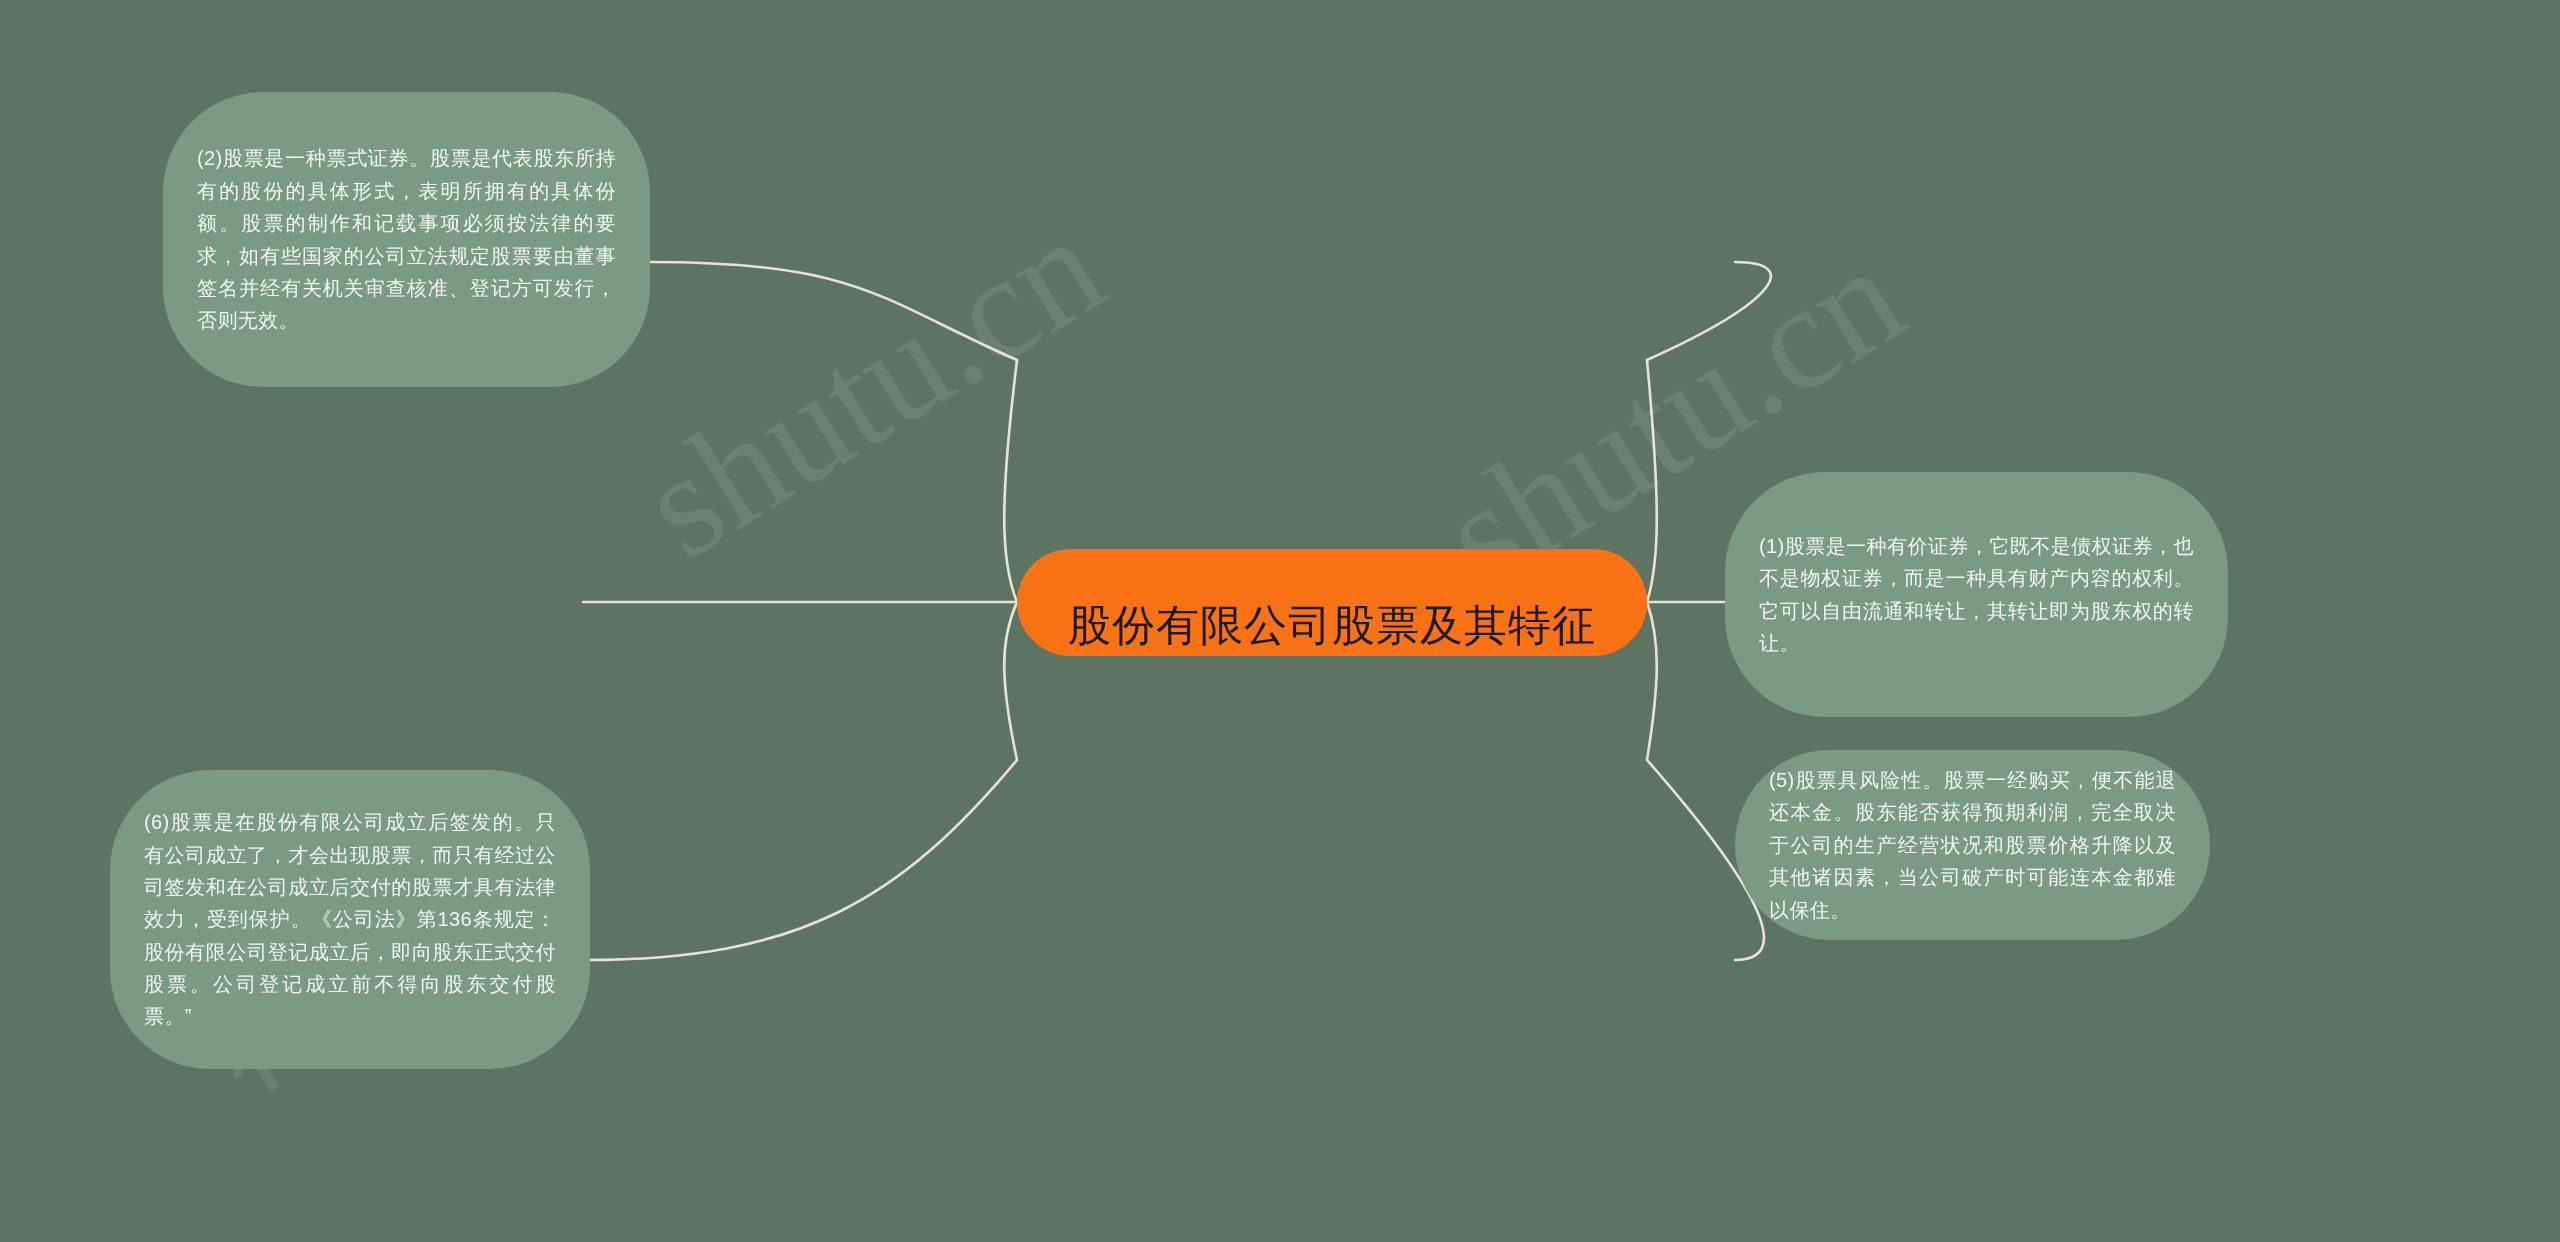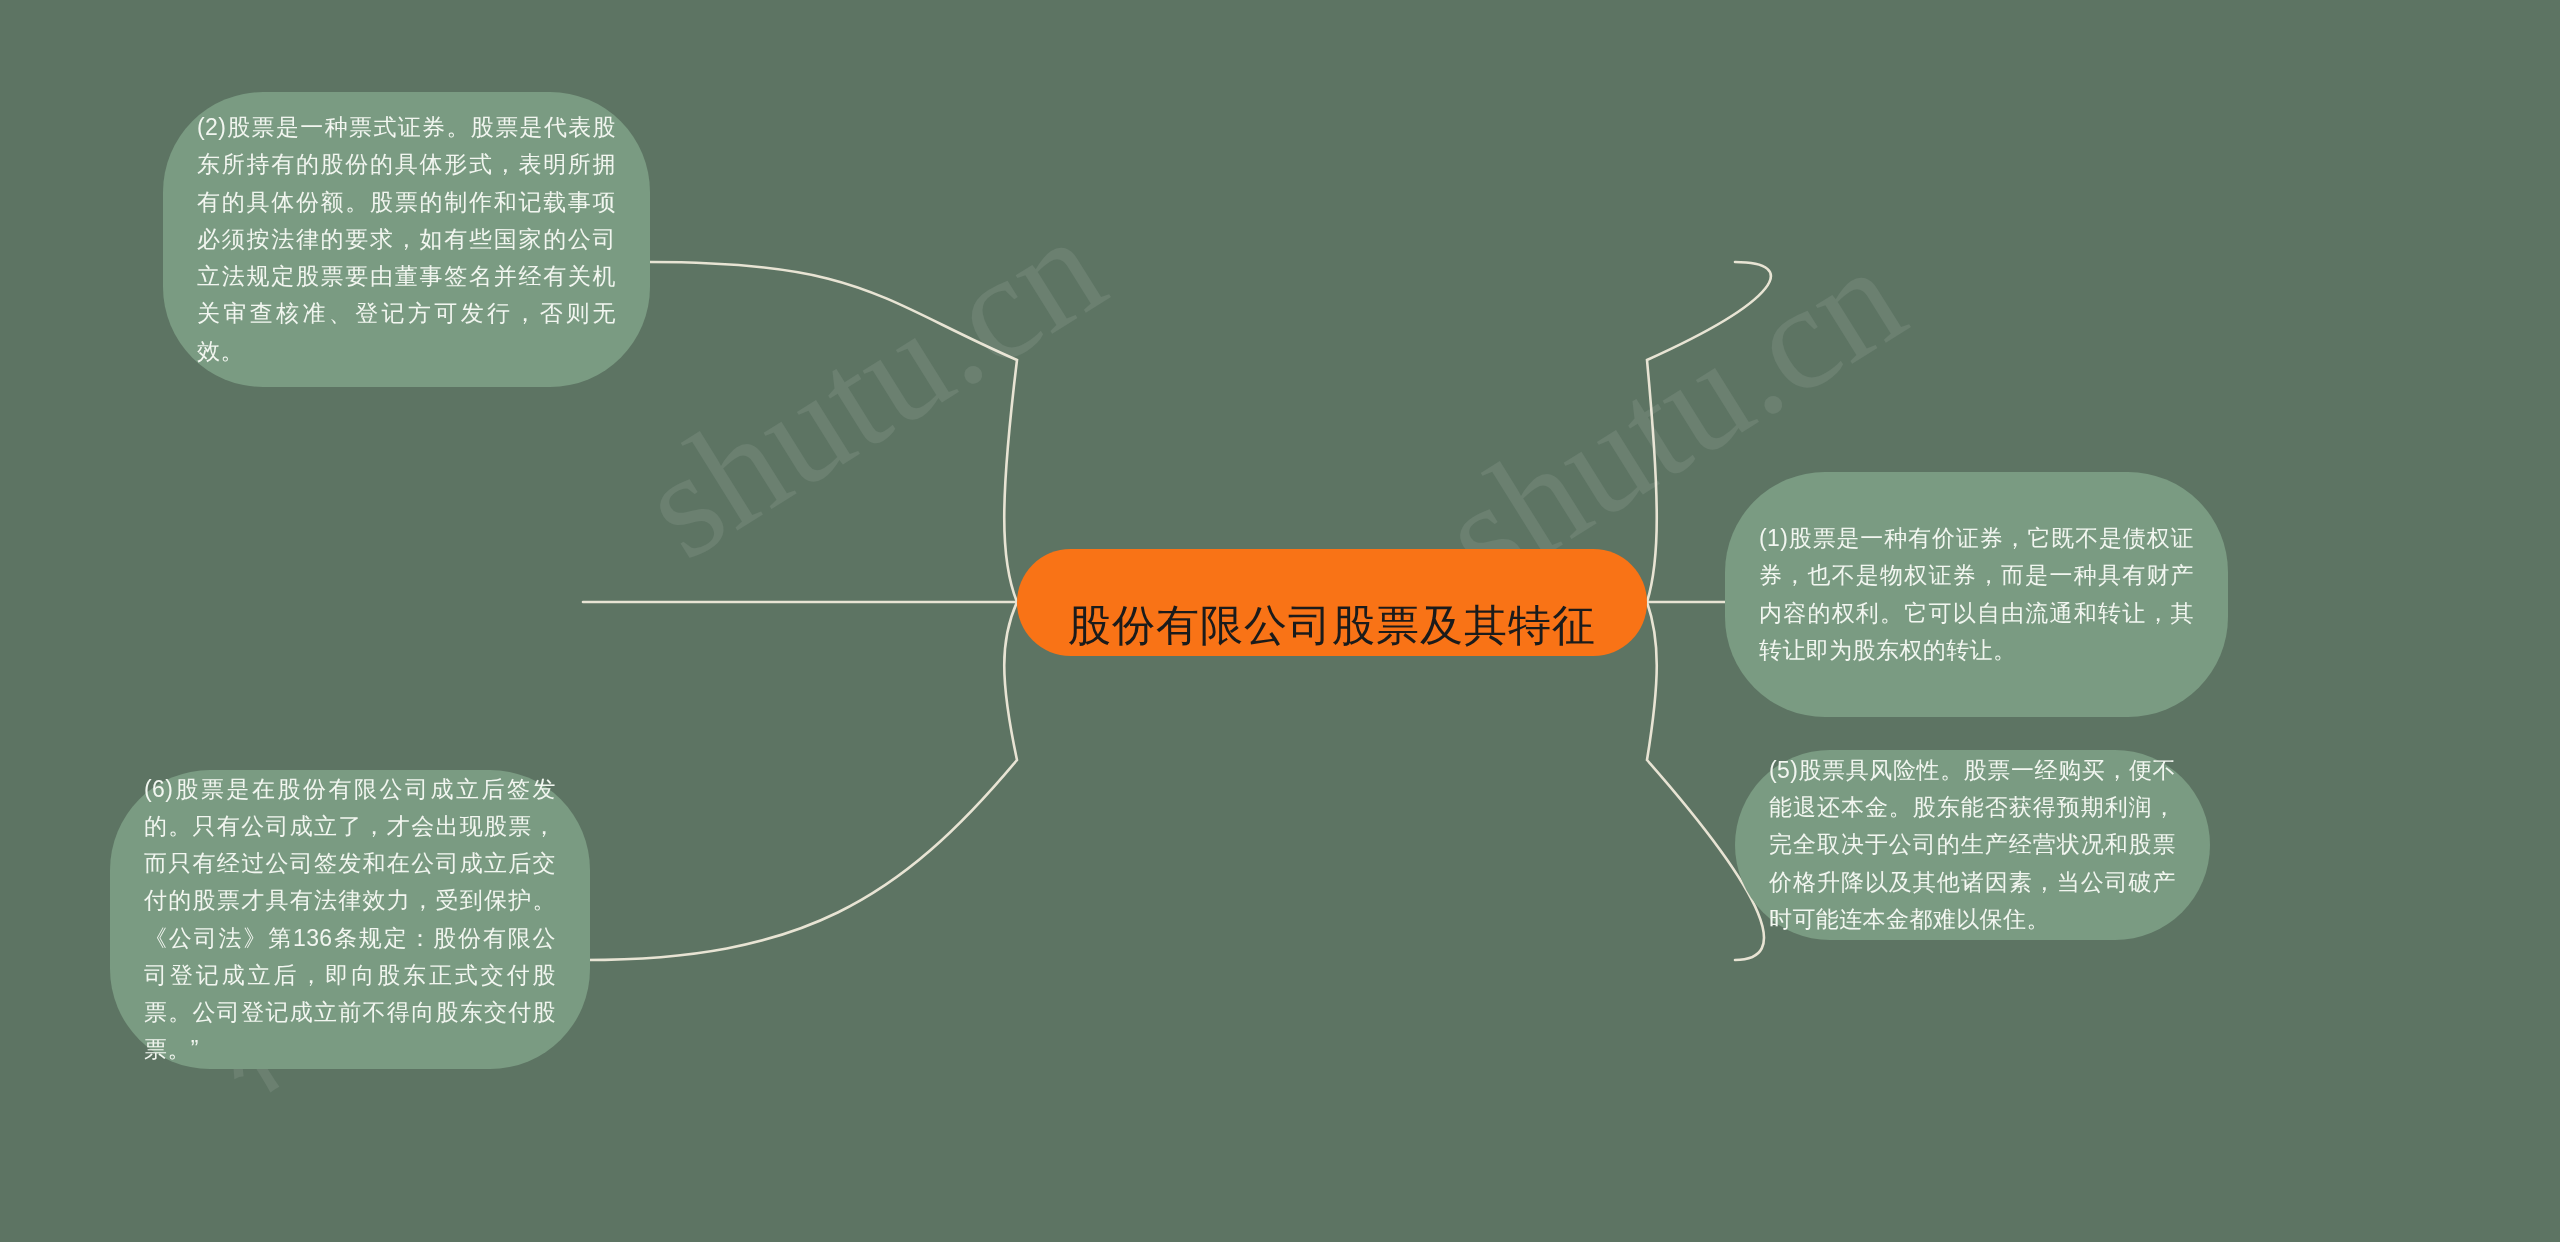--- a/index.html
+++ b/index.html
@@ -58,21 +58,21 @@
     display: flex;
     align-items: center;
     justify-content: center;
     text-align: justify;
     text-align-last: left;
   }
   .branch {
     background: #7a9b82;
     color: #f2f6f0;
     border-radius: 100px;
-    font-size: 23px;
+    font-size: 20px;
     line-height: 1.62;
     letter-spacing: 0.4px;
     padding: 26px 34px;
   }
   .branch .txt {
     width: 100%;
     display: block;
   }
   .root {
     background: #f97316;

